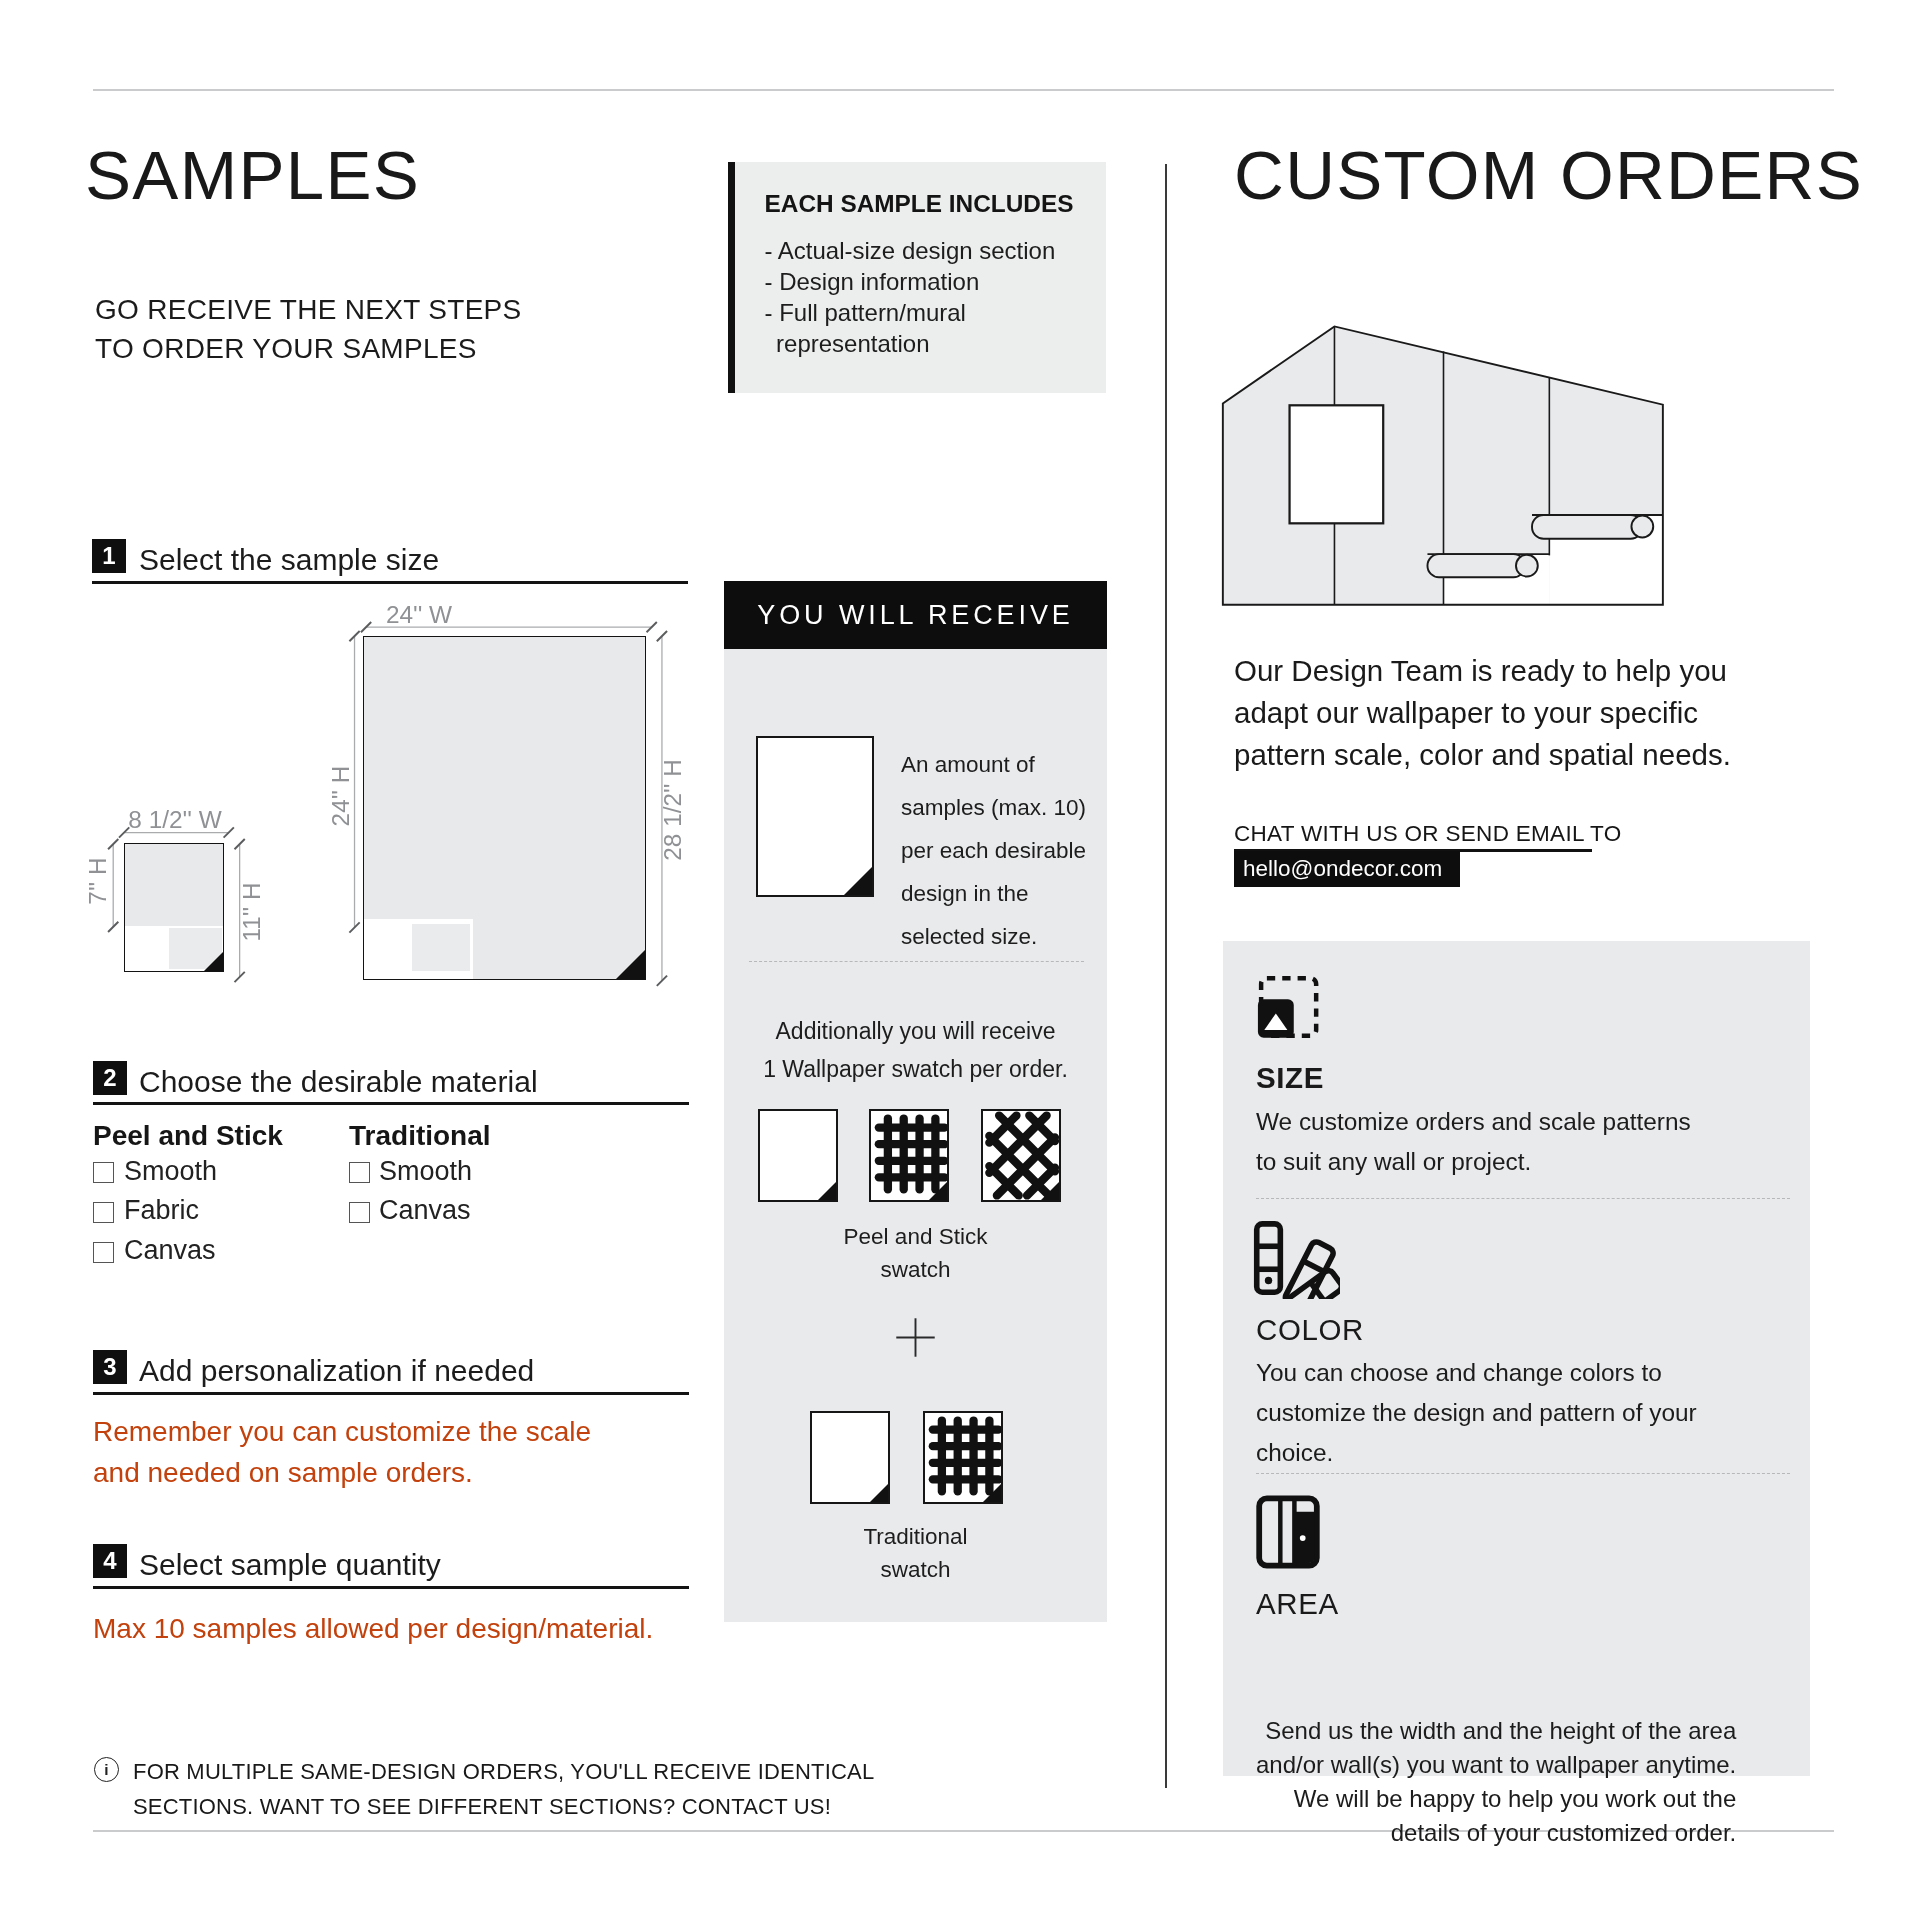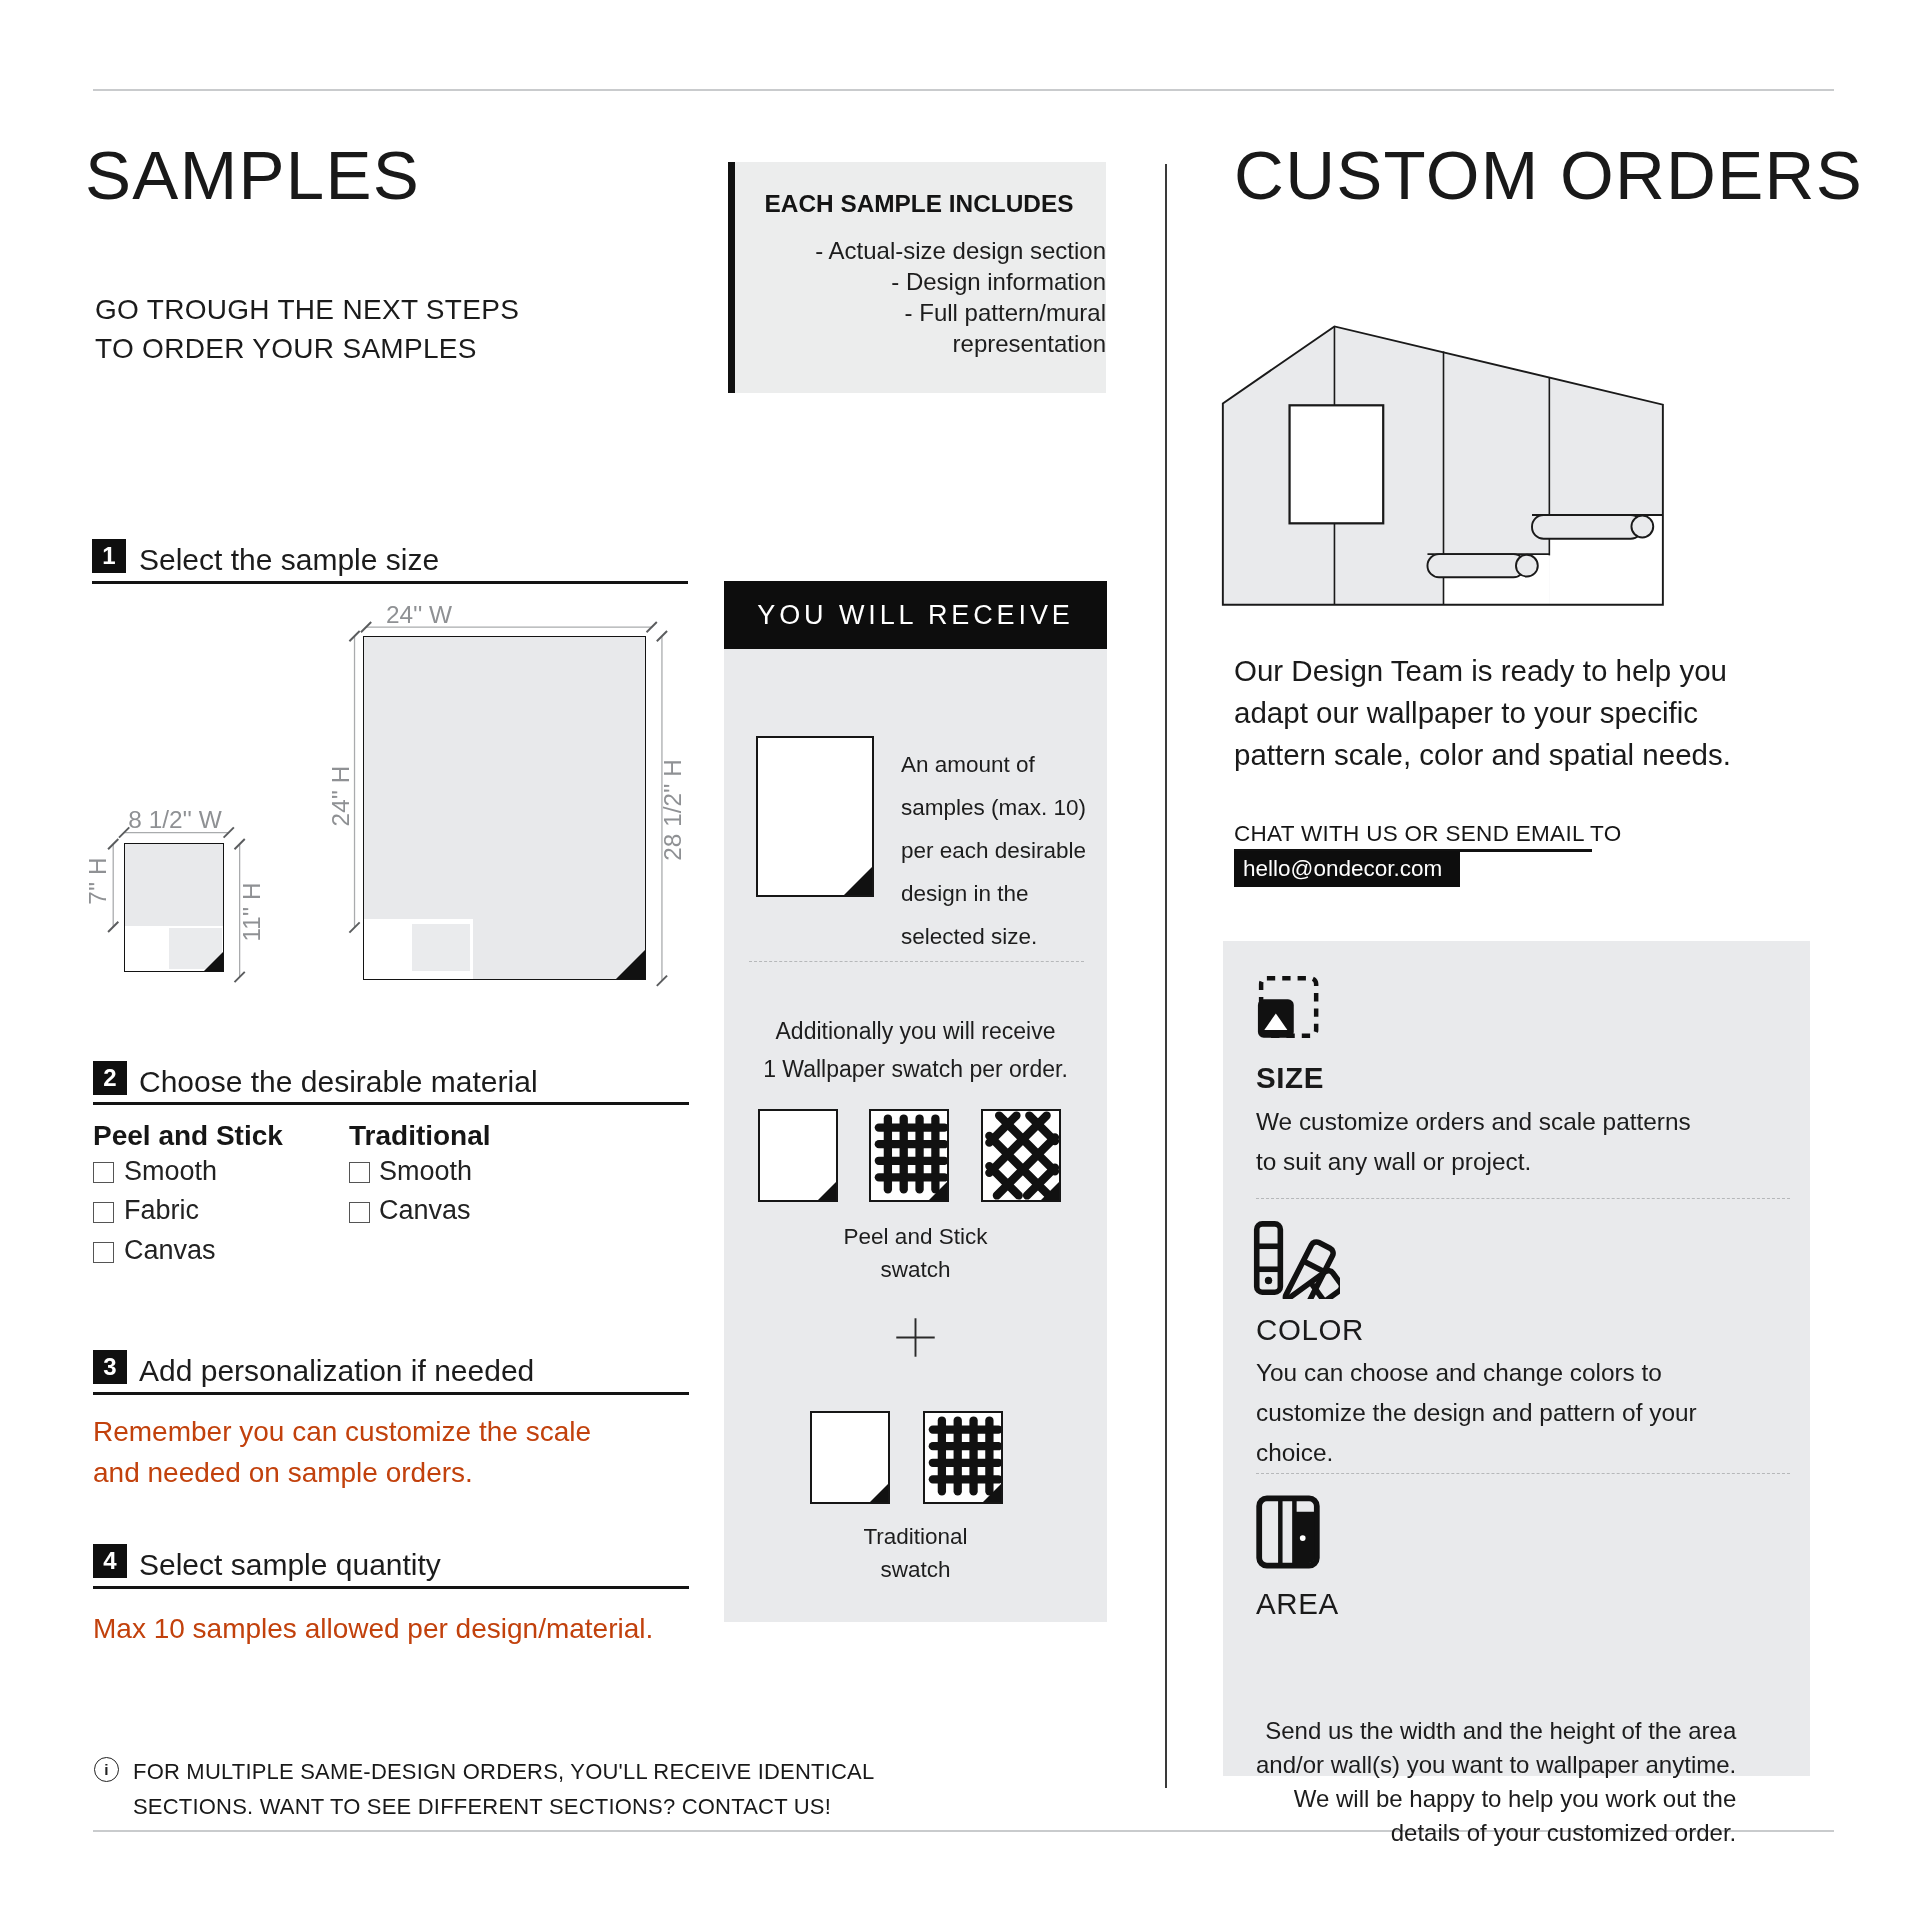--- a/index.html
+++ b/index.html
@@ -5,21 +5,21 @@
   html,body{margin:0;padding:0;background:#fff;}
   #page{position:relative;width:1926px;height:1926px;background:#ffffff;
         font-family:"Liberation Sans", sans-serif;color:#161616;overflow:hidden;}
   .abs{position:absolute;}
   .rule{background:#c9cbcd;height:1.9px;}
   .h1{font-size:69px;font-weight:300;letter-spacing:1.3px;color:#191919;white-space:nowrap;}
   .intro{font-size:28px;line-height:39px;letter-spacing:0.3px;color:#1b1b1b;}
   .inc-box{background:#eceded;border-left:7px solid #111;width:378px;height:231px;
            padding:28px 0 0 29.5px;box-sizing:border-box;}
   .inc-title{font-size:24.4px;font-weight:700;margin-bottom:16.7px;color:#141414;}
-  .inc-item{font-size:24px;line-height:31px;color:#1d1d1d;text-align:right;}
+  .inc-item{font-size:24px;line-height:31px;color:#1d1d1d;}
   .badge{width:34px;height:34px;background:#0f0f0f;color:#fff;font-size:24px;font-weight:700;
          display:flex;align-items:center;justify-content:center;}
   .step-label{font-size:30px;color:#1c1c1c;white-space:nowrap;}
   .step-line{height:2.6px;background:#131313;width:596px;}
   .dim-label{font-size:24.4px;color:#8f9194;white-space:nowrap;}
   .rot{transform:translate(-50%,-50%) rotate(-90deg);}
   .ctr{transform:translateX(-50%);}
   .samp-rect{background:#e8e9eb;border:1.9px solid #131313;}
   .fold{position:absolute;right:0;bottom:0;width:0;height:0;border-style:solid;}
   .mat-title{font-size:28px;font-weight:700;color:#161616;}
@@ -52,21 +52,21 @@
 <div id="page">
 
   <div class="abs rule" style="left:93px;top:89px;width:1741px;"></div>
   <div class="abs rule" style="left:93px;top:1830px;width:1741px;"></div>
 
   <div class="abs" style="left:1165px;top:164px;width:1.9px;height:1624px;background:#3a3a3a;"></div>
 
   <div class="abs h1" style="left:85px;top:136px;">SAMPLES</div>
 
   <div class="abs intro" style="left:95px;top:290px;">
-    <div>GO TROUGH THE NEXT STEPS</div>
+    <div>GO RECEIVE THE NEXT STEPS</div>
     <div>TO ORDER YOUR SAMPLES</div>
   </div>
 
   <div class="abs inc-box" style="left:728px;top:162px;">
     <div class="inc-title">EACH SAMPLE INCLUDES</div>
     <div class="inc-item">- Actual-size design section</div>
     <div class="inc-item">- Design information</div>
     <div class="inc-item">- Full pattern/mural</div>
     <div class="inc-item" style="padding-left:11.6px;">representation</div>
   </div>

